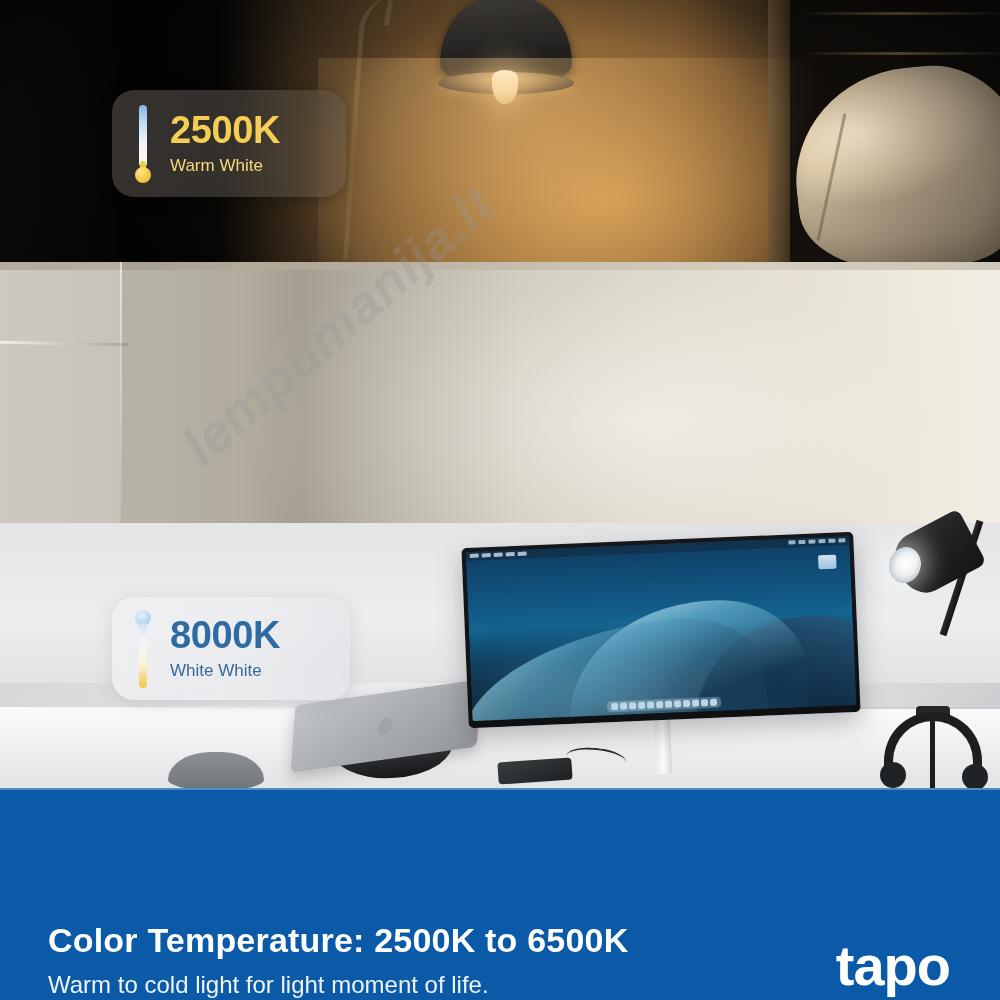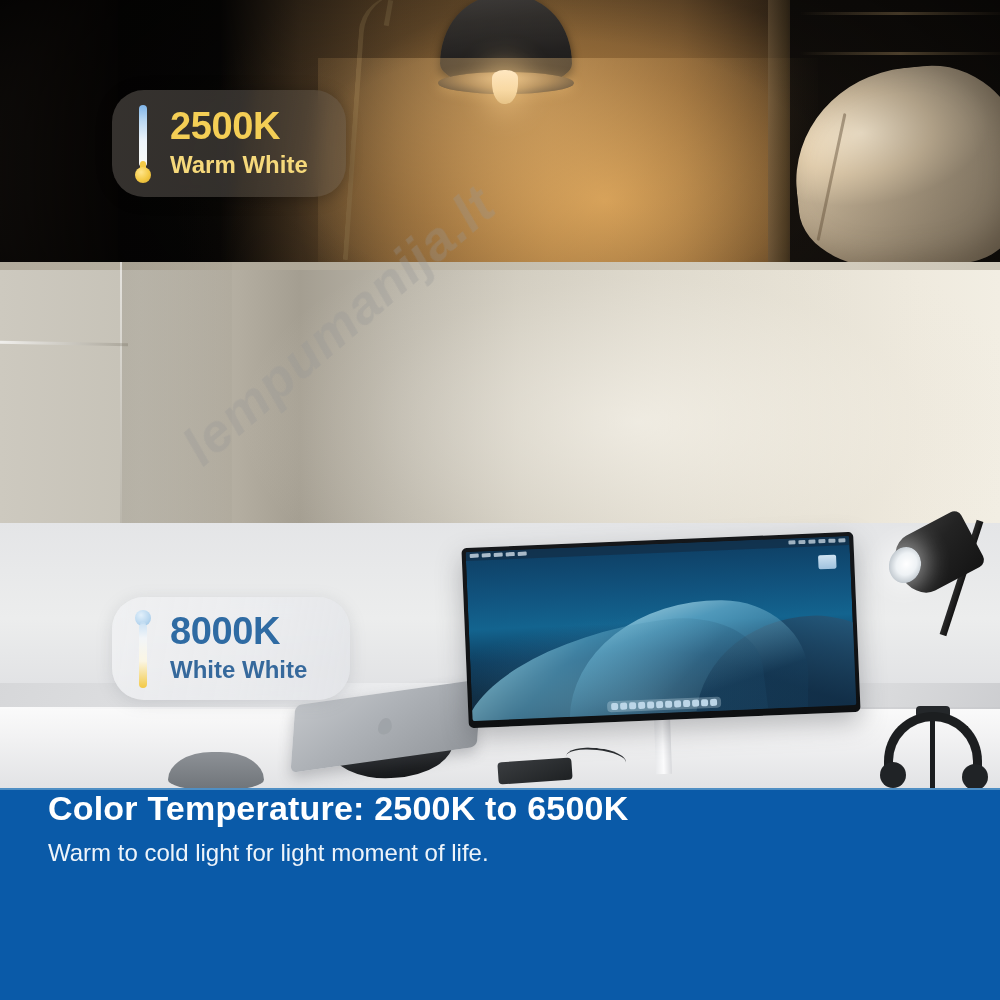--- a/index.html
+++ b/index.html
@@ -255,36 +255,36 @@
     transform:rotate(-4deg);
   }
   .desk-cable{
     position:absolute; left:566px; top:748px; width:60px; height:22px;
     border-top:2px solid #2a2d30; border-radius:50% 50% 0 0; transform:rotate(6deg);
   }
 
   
   .badge{
     position:absolute; display:flex; align-items:center;
-    border-radius:32px; padding:0 26px 0 22px;
+    border-radius:22px; padding:0 26px 0 22px;
     backdrop-filter:blur(9px); -webkit-backdrop-filter:blur(9px);
   }
   #badge-warm{
     left:112px; top:90px; width:234px; height:107px;
     background:linear-gradient(100deg, rgba(62,58,54,.86) 0%, rgba(62,58,54,.80) 52%, rgba(92,84,74,.52) 58%, rgba(104,94,82,.40) 100%);
     box-shadow:0 2px 16px rgba(0,0,0,.30);
   }
   #badge-cool{
     left:112px; top:597px; width:238px; height:103px;
     background:linear-gradient(100deg, rgba(240,241,243,.80) 0%, rgba(236,237,240,.76) 55%, rgba(226,228,232,.70) 100%);
     box-shadow:0 3px 16px rgba(120,124,130,.22);
   }
   .badge-text{ display:flex; flex-direction:column; justify-content:center; margin-left:18px; }
   .badge-kelvin{ font-size:38px; font-weight:bold; line-height:1.02; letter-spacing:-0.4px; }
-  .badge-sub{ font-size:24px; font-weight:bold; line-height:1.25; margin-top:5px; }
+  .badge-sub{ font-size:17px; font-weight:normal; line-height:1.25; margin-top:5px; }
 
   #badge-warm .badge-kelvin{ color:#f4ce55; }
   #badge-warm .badge-sub{ color:#f6d97b; }
   #badge-cool .badge-kelvin{ color:#2f6ba3; }
   #badge-cool .badge-sub{ color:#36699c; }
 
   
   .thermo{ position:relative; width:18px; height:78px; flex:0 0 18px; }
   .thermo .stem{
     position:absolute; left:50%; margin-left:-4px; width:8px; border-radius:4px;
@@ -321,21 +321,21 @@
   }
 
   
   #banner{
     position:absolute; left:0; top:788px; width:1000px; height:212px;
     background:#0a5aa8;
     border-top:2px solid #4f8fc4;
   }
   .banner-inner{
     position:relative; height:100%;
-    display:flex; align-items:flex-start; justify-content:space-between;
+    display:flex; align-items:flex-end; justify-content:space-between;
     padding:0 40px 0 48px;
   }
   .banner-copy{ display:flex; flex-direction:column; gap:12px; }
   .banner-title{ color:#fff; font-size:34px; font-weight:bold; letter-spacing:.2px; line-height:1.1; }
   .banner-sub{ color:#eef4fa; font-size:24px; font-weight:normal; line-height:1.2; }
   .logo{
     color:#fff; font-size:56px; font-weight:bold; letter-spacing:-1px;
     line-height:1; margin-bottom:6px; padding-right:10px;
   }
 </style>
@@ -468,16 +468,17 @@
   </div>
 
   <div class="watermark">lempumanija.lt</div>
 
   <div id="banner">
     <div class="banner-inner">
       <div class="banner-copy">
         <div class="banner-title">Color Temperature: 2500K to 6500K</div>
         <div class="banner-sub">Warm to cold light for light moment of life.</div>
       </div>
+      <div class="logo">tapo</div>
     </div>
   </div>
 
 </div>
 
 </body></html>

